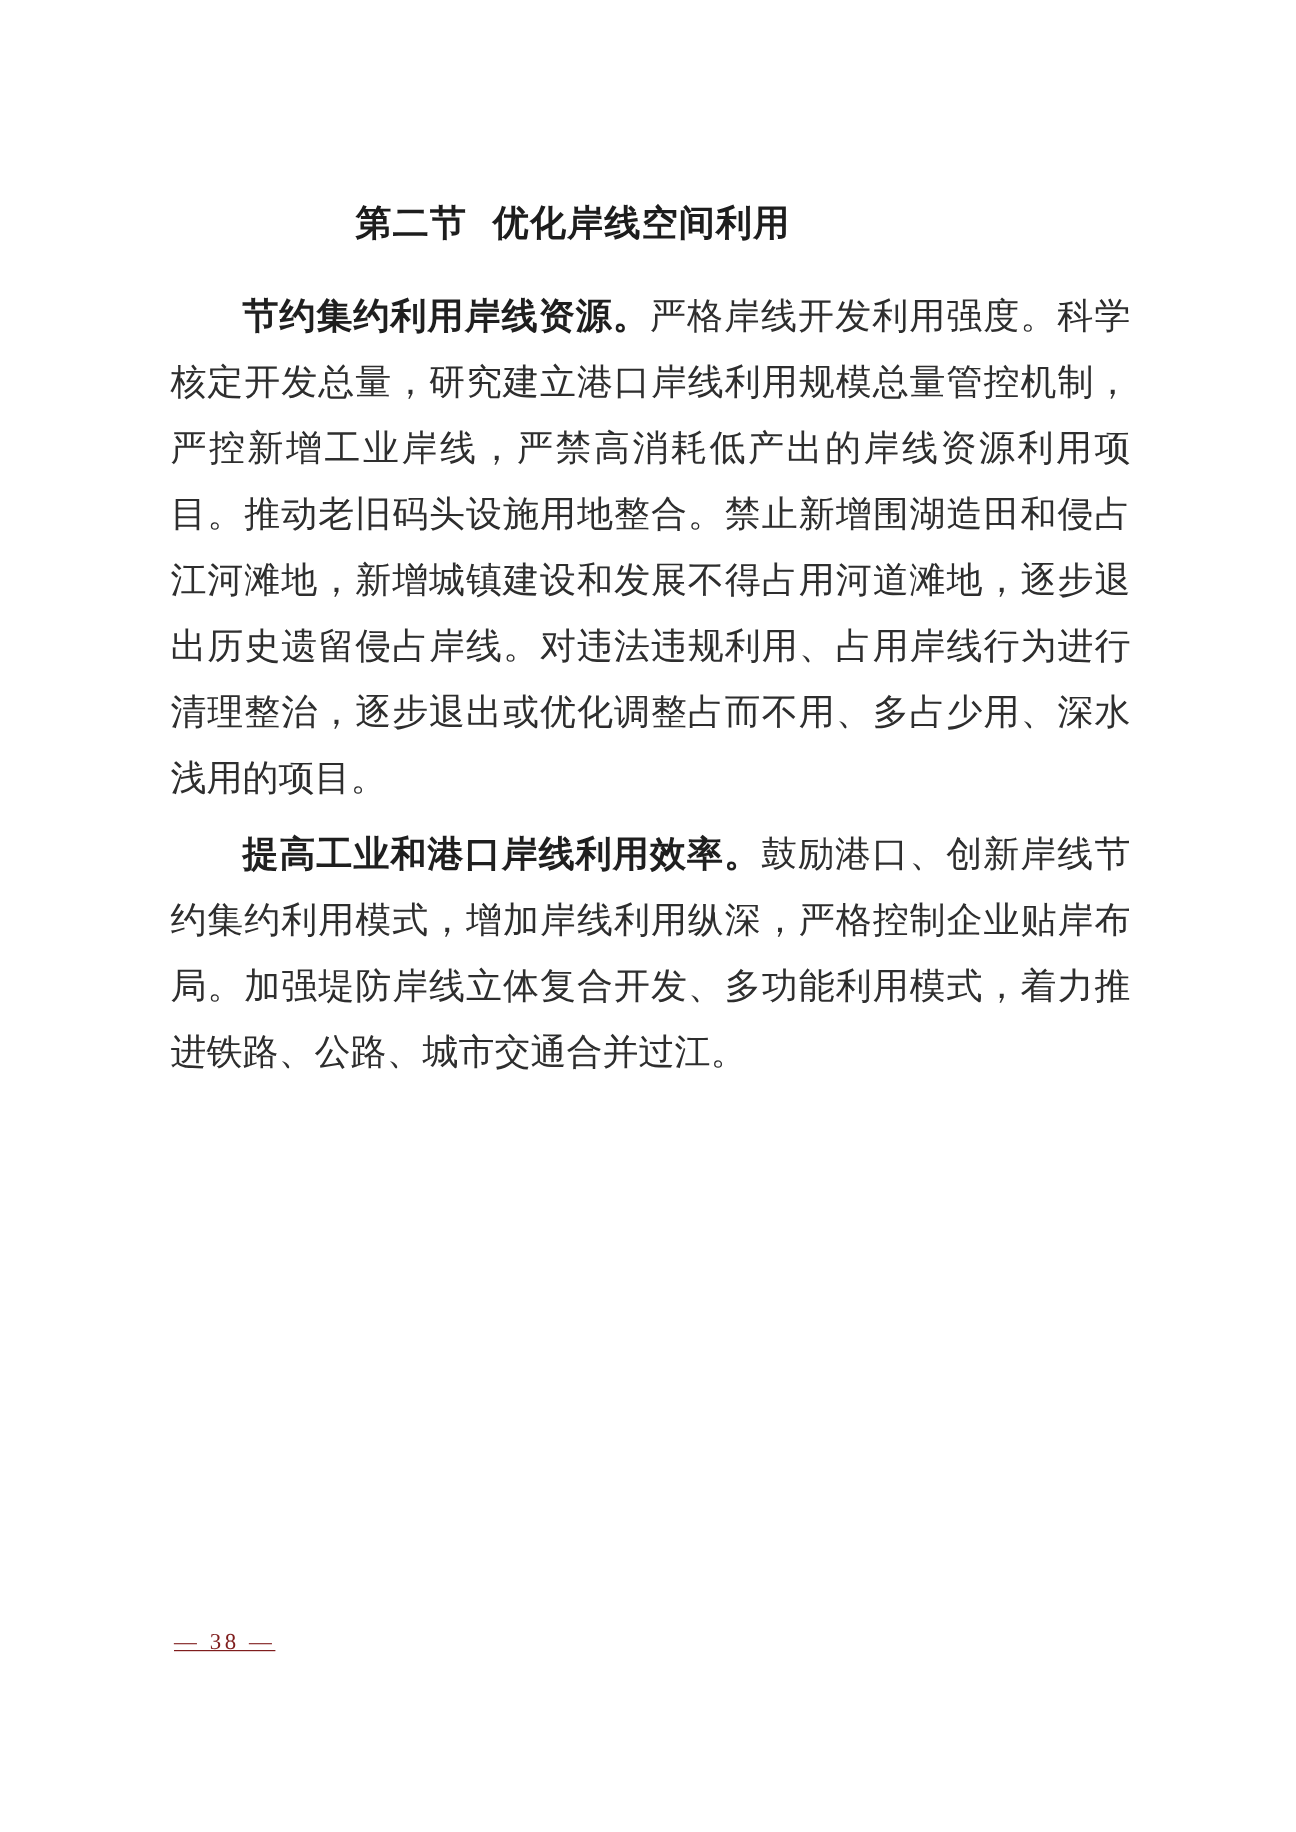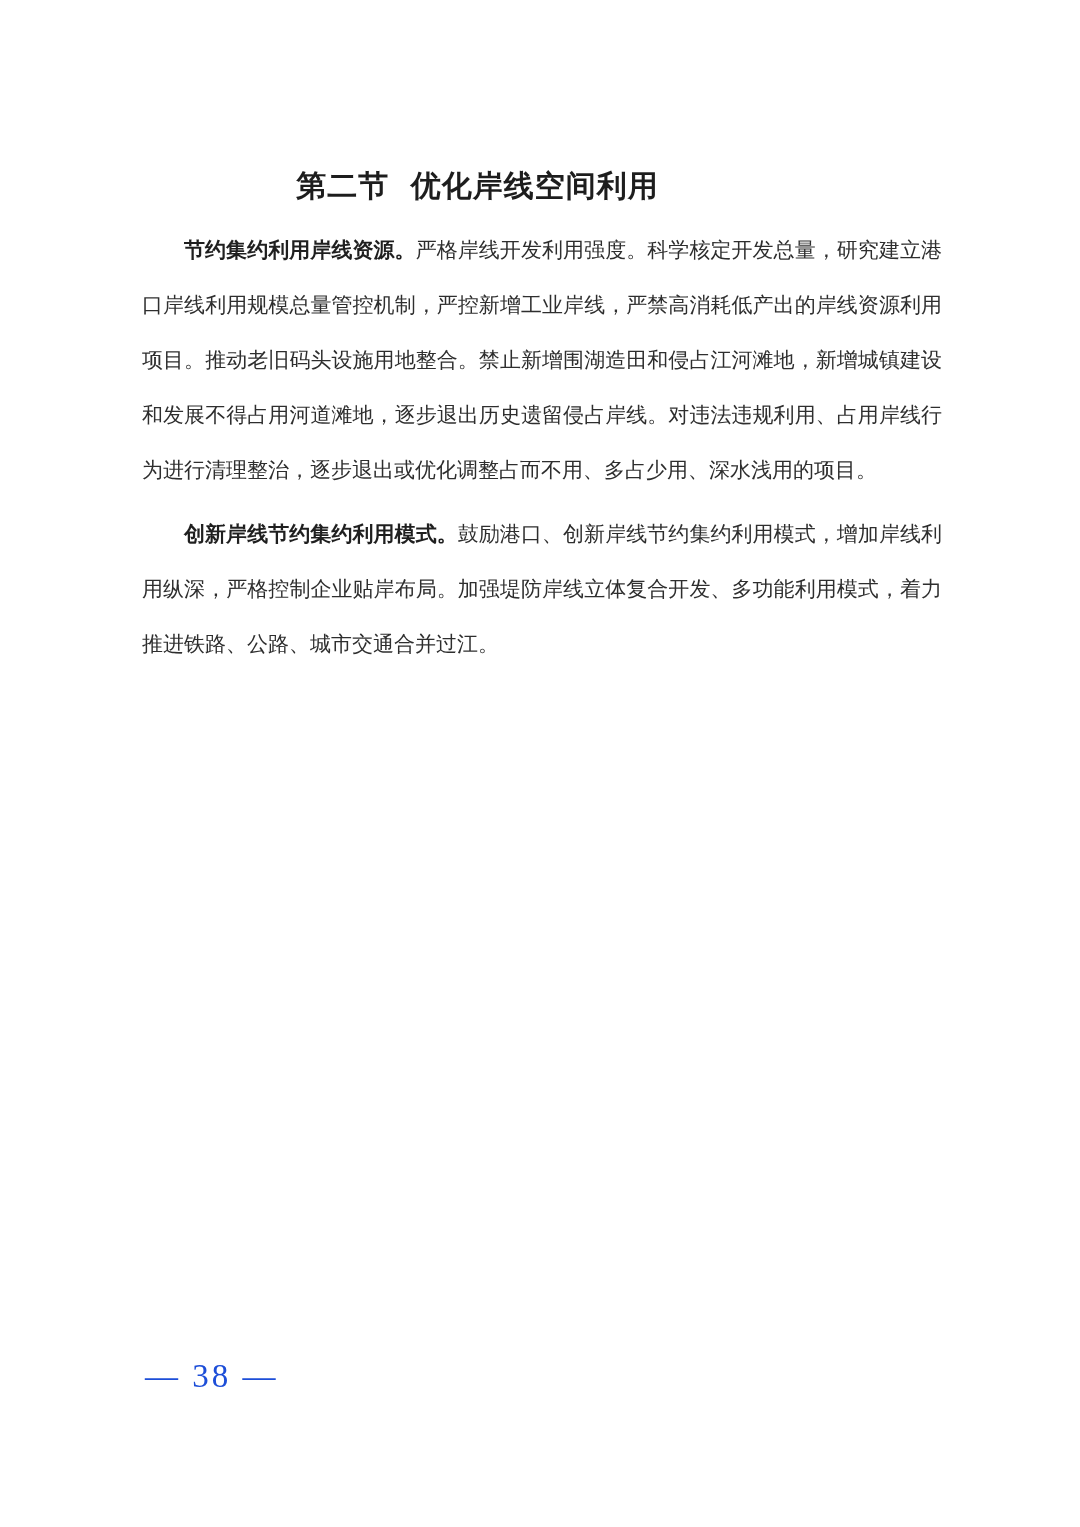--- a/index.html
+++ b/index.html
@@ -23,60 +23,61 @@
     text-align: center;
     font-family: "DejaVu Sans", "Liberation Sans", sans-serif;
     font-weight: 700;
     font-size: 30px;
     color: #1d1d1d;
     letter-spacing: 1px;
     word-spacing: 10px;
   }
   .doc-body {
     position: absolute;
-    top: 224px;
+    top: 236px;
     left: 142px;
     width: 800px;
-    font-family: Liberation Mono, monospace;
-    font-size: 21px;
+    font-family: Liberation Serif, serif;
+    font-size: 30px;
     line-height: 55px;
     color: #2e2e2e;
     text-align: justify;
   }
   .doc-body p {
     margin: 0 0 9px 0;
     text-indent: 2em;
   }
   .doc-body .lead {
     font-weight: 700;
     color: #1f1f1f;
   }
   .page-num {
     position: absolute;
     left: 145px;
     top: 1358px;
     font-family: "Liberation Serif", "DejaVu Serif", serif;
-    font-size: 33px;
-    color: #1d4ed8;
+    font-size: 19px;
+    color: #7f1d1d;
     letter-spacing: 3px;
     white-space: pre;
+    text-decoration: underline;
   }
 </style>
 </head>
 <body>
 
 <div class="page">
 
   <h1 class="doc-title">第二节 优化岸线空间利用</h1>
 
   <div class="doc-body">
 
     <p><span class="lead">节约集约利用岸线资源。</span><span>严格岸线开发利用强度。科学核定开发总量，研究建立港口岸线利用规模总量管控机制，严控新增工业岸线，严禁高消耗低产出的岸线资源利用项目。推动老旧码头设施用地整合。禁止新增围湖造田和侵占江河滩地，新增城镇建设和发展不得占用河道滩地，逐步退出历史遗留侵占岸线。对违法违规利用、占用岸线行为进行清理整治，逐步退出或优化调整占而不用、多占少用、深水浅用的项目。</span></p>
 
 
-    <p><span class="lead">创新岸线节约集约利用模式。</span><span>鼓励港口、创新岸线节约集约利用模式，增加岸线利用纵深，严格控制企业贴岸布局。加强堤防岸线立体复合开发、多功能利用模式，着力推进铁路、公路、城市交通合并过江。</span></p>
+    <p><span class="lead">提高工业和港口岸线利用效率。</span><span>鼓励港口、创新岸线节约集约利用模式，增加岸线利用纵深，严格控制企业贴岸布局。加强堤防岸线立体复合开发、多功能利用模式，着力推进铁路、公路、城市交通合并过江。</span></p>
 
 
   </div>
 
   <div class="page-num">— 38 —</div>
 
 </div>
 
 </body></html>

